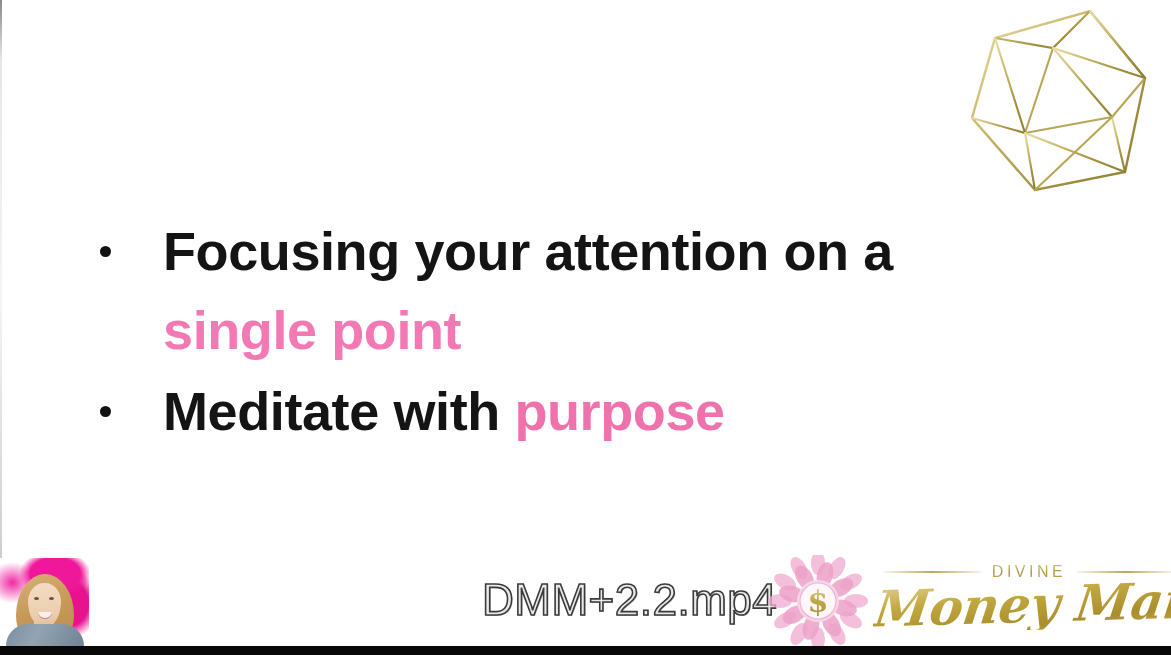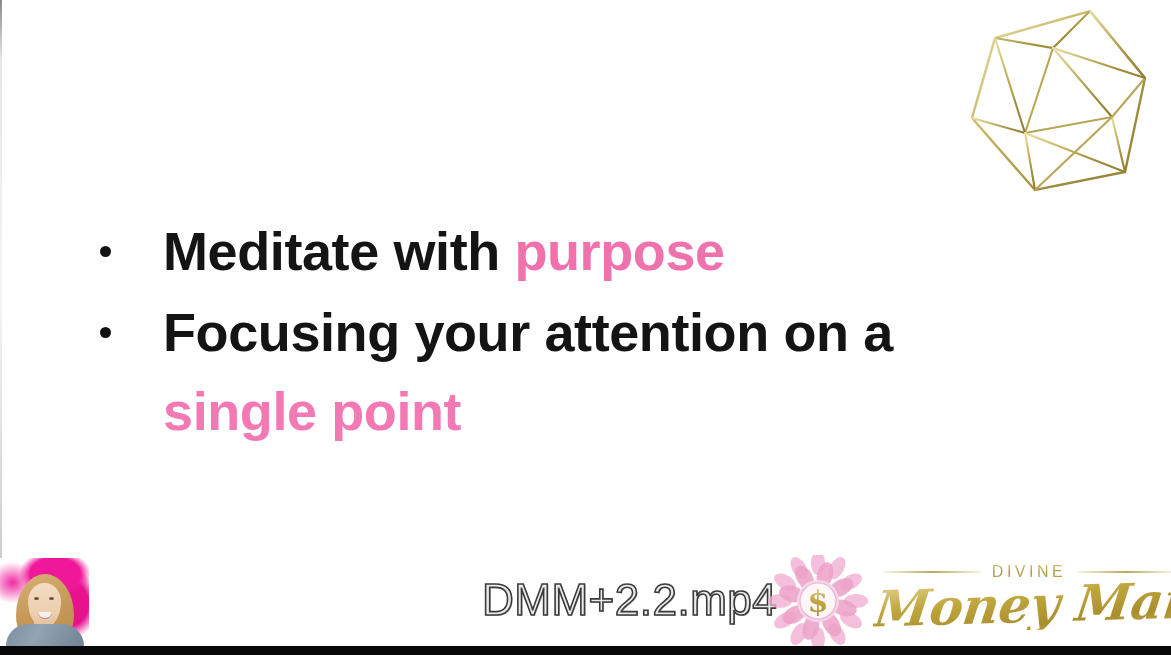--- a/index.html
+++ b/index.html
@@ -263,28 +263,28 @@
         <path d="M142,11 L197,78"></path>
       </g>
     </svg>
   </div>
 
   <div class="bullets">
 
     <div class="bullet-row">
       <span class="bullet-dot"></span>
       <div class="bullet-text">
-        <span>Meditate with </span><span class="hl">purpose</span>
+        <span>Focusing your attention on a </span><span class="hl-2">single point</span>
       </div>
     </div>
 
     <div class="bullet-row">
       <span class="bullet-dot"></span>
       <div class="bullet-text">
-        <span>Focusing your attention on a </span><span class="hl-2">single point</span>
+        <span>Meditate with </span><span class="hl">purpose</span>
       </div>
     </div>
 
   </div>
 
   <div class="caption">DMM+2.2.mp4</div>
 
   <div class="thumb">
     <div class="thumb-bg"></div>
     <div class="thumb-hair"></div>

